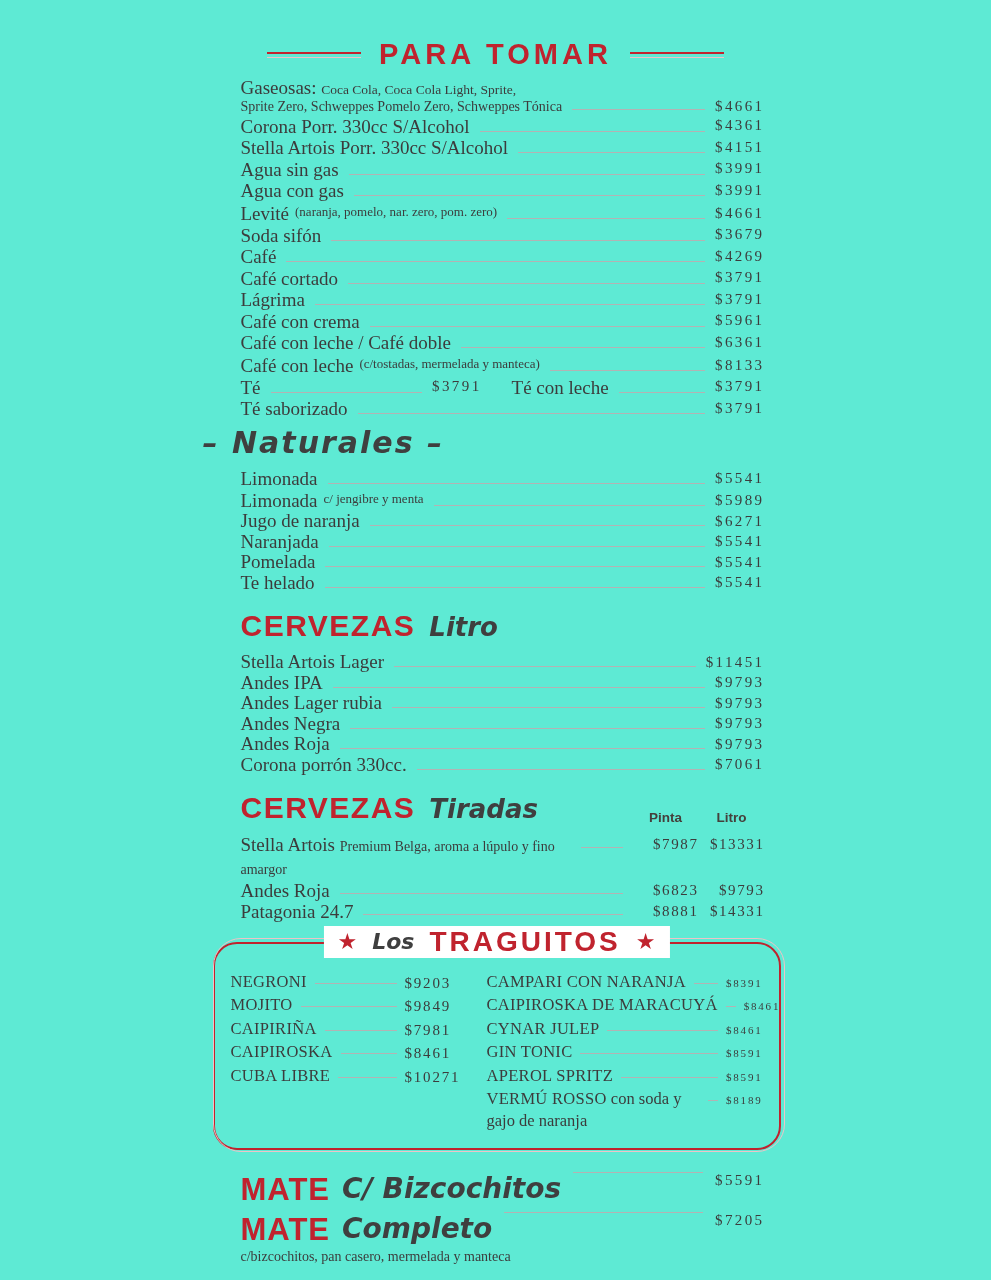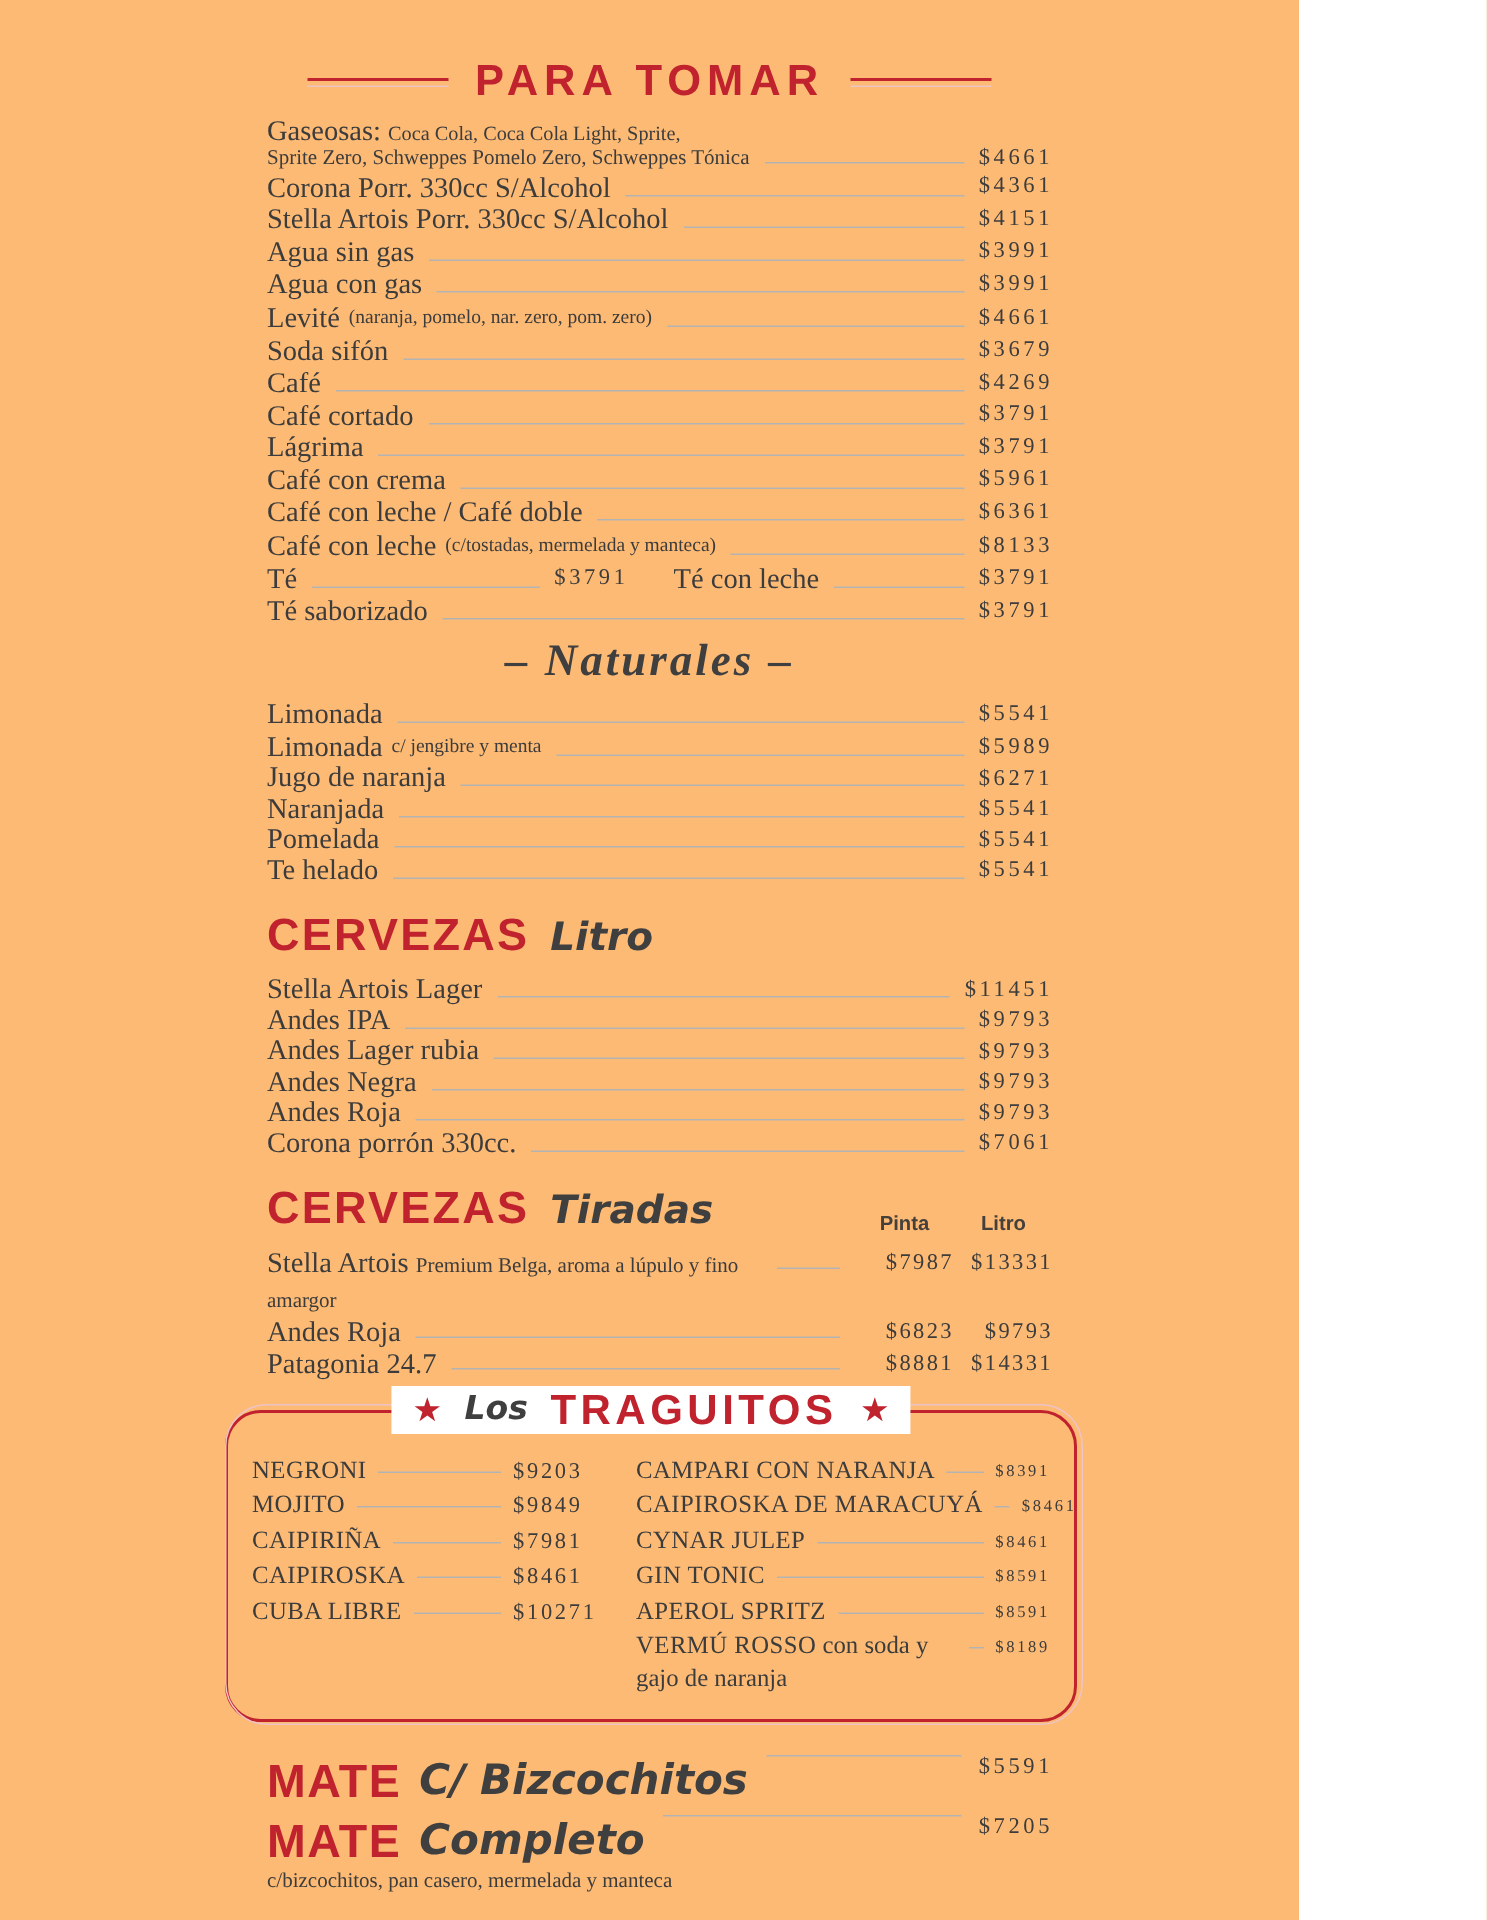--- a/index.html
+++ b/index.html
@@ -2,21 +2,21 @@
 <html><head>
 <meta charset="utf-8">
 <style>
   :root{
     --red:#c0232e;
     --pink:#eec3c6;
     --ink:#3c3c3c;
     --leader:#b3b3b3;
   }
   html,body{margin:0;padding:0;background:#fff;}
-  .page{width:866px;height:1280px;background:#fdba74;overflow:hidden;position:relative;
+  .page{width:991px;height:1280px;background:#5eead4;overflow:hidden;position:relative;
         font-family:"Liberation Serif",serif;color:var(--ink);}
   .wrap{width:586px;margin:0 auto;padding-top:38px;}
 
   
   .sec-title{display:flex;align-items:center;justify-content:center;gap:18px;margin:0 0 8px;}
   .dline{width:94px;}
   .dline .a{border-top:2.5px solid var(--red);}
   .dline .b{border-top:1.5px solid var(--pink);margin-top:3px;}
   .big-title{font-family:"Liberation Sans",sans-serif;font-weight:700;font-size:29px;
              letter-spacing:4px;color:var(--red);white-space:nowrap;}
@@ -36,21 +36,21 @@
   .gas .l1 .sm{font-size:13.5px;}
   .gas .l2{font-size:14px;}
 
   
   .te-row{display:flex;line-height:21px;font-size:19px;}
   .te-left{display:flex;align-items:flex-end;flex:0 0 46%;}
   .te-right{display:flex;align-items:flex-end;flex:1;margin-left:30px;}
 
   
   .scr{font-family:"DejaVu Sans",sans-serif;font-style:italic;font-weight:700;color:#3f3f3f;}
-  .nat-title{text-align:center;font-size:30px;margin:6px 0 8px;letter-spacing:2px;font-family:Liberation Serif, serif;}
+  .nat-title{text-align:left;font-size:30px;margin:6px 0 8px;letter-spacing:2px;}
 
   .h2{display:flex;align-items:baseline;gap:14px;margin:16px 0 9px 38px;}
   .h2 .red{font-family:"Liberation Sans",sans-serif;font-weight:700;font-size:30px;
            letter-spacing:1.5px;color:var(--red);white-space:nowrap;}
   .h2 .scr{font-size:26px;}
   .h2 .colheads{margin-left:auto;margin-right:24px;display:flex;align-self:flex-end;
                 font-family:"Liberation Sans",sans-serif;font-weight:700;font-size:13.5px;color:#45403c;}
   .h2 .colheads span{width:66px;text-align:center;}
 
   

